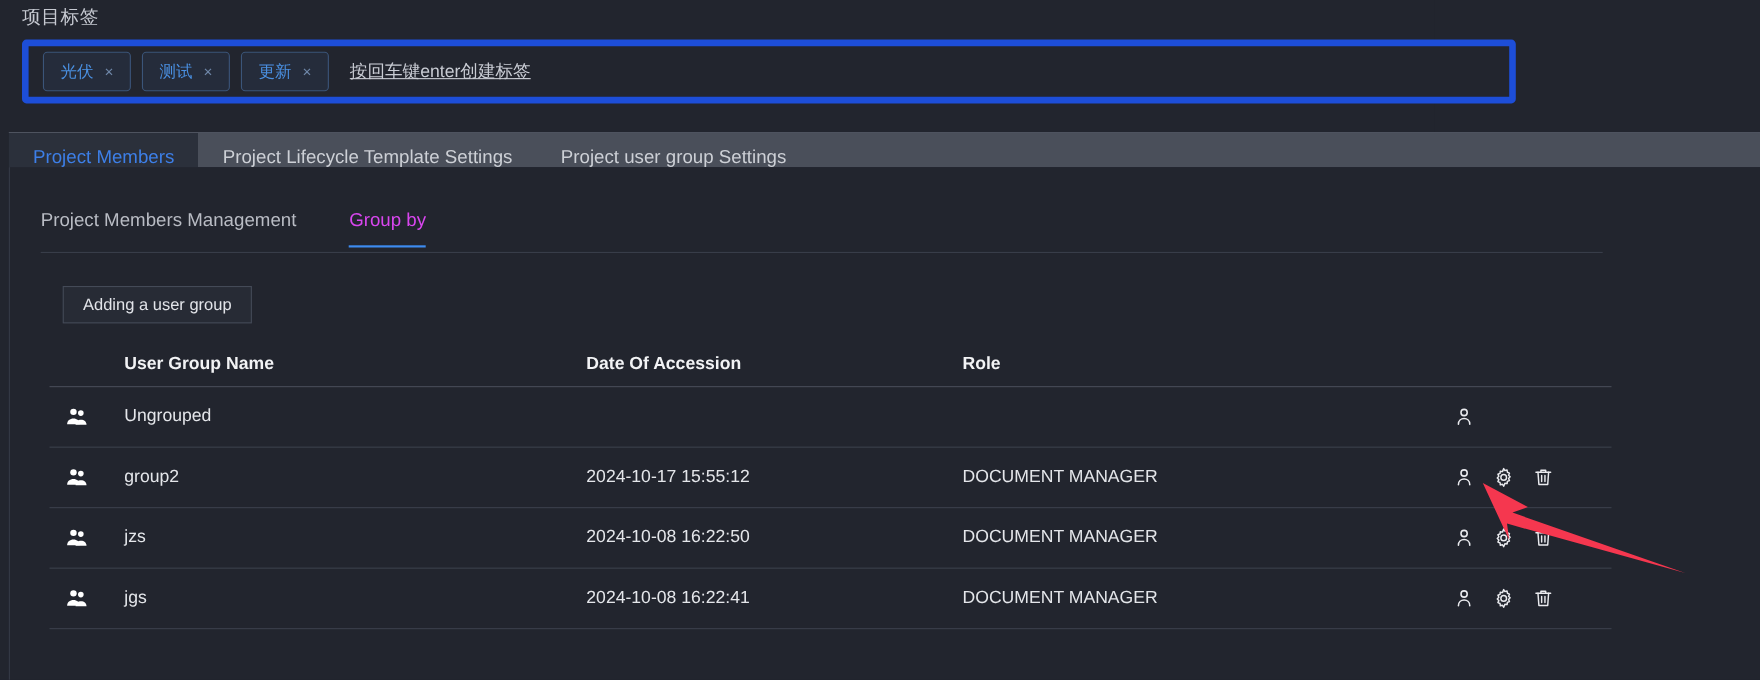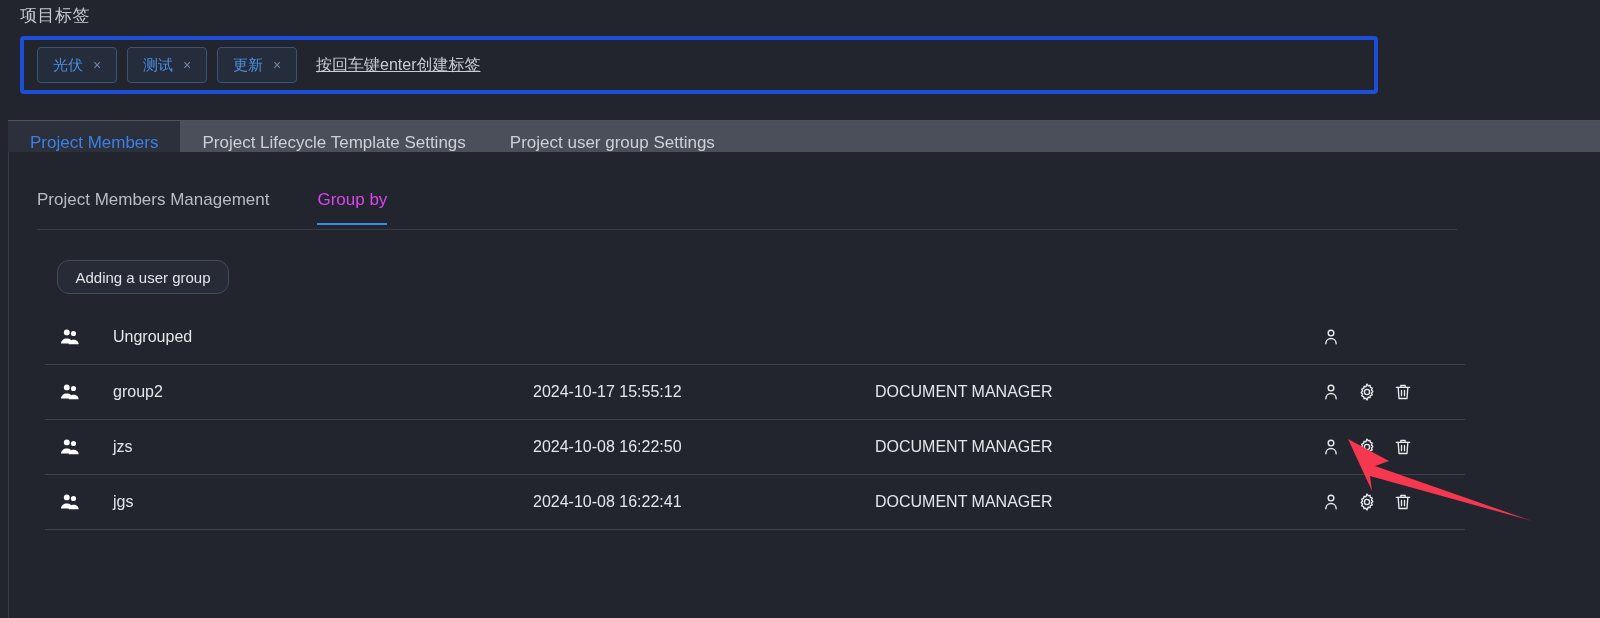--- a/index.html
+++ b/index.html
@@ -34,21 +34,21 @@
     color: #c6c9d1;
     letter-spacing: 0.5px;
   }
 
   .tag-input-box {
     position: absolute;
     left: 20px;
     top: 36px;
     width: 1358px;
     height: 58px;
-    border: 4px solid #1d4ed8;
+    border: 6px solid #1d4ed8;
     border-radius: 4px;
     background: #22252e;
     display: flex;
     align-items: center;
     padding-left: 13px;
   }
 
   .tag-chip {
     height: 36px;
     min-width: 80px;
@@ -173,21 +173,21 @@
 
   
   .add-btn {
     position: absolute;
     left: 48px;
     top: 108px;
     width: 172px;
     height: 34px;
     background: #272b35;
     border: 1px solid #444a57;
-    border-radius: 12px;
+    border-radius: 0;
     color: #e2e4e9;
     font-size: 15px;
     font-family: "Liberation Sans", sans-serif;
     cursor: pointer;
   }
 
   
   .table {
     position: absolute;
     left: 36px;
@@ -280,20 +280,27 @@
     </div>
     <div class="subtab active">
       <span>Group by</span>
     </div>
   </div>
 
   <button class="add-btn">Adding a user group</button>
 
   <div class="table">
 
+    <div class="trow header">
+      <div class="c-icon"></div>
+      <div class="c-name">User Group Name</div>
+      <div class="c-date">Date Of Accession</div>
+      <div class="c-role">Role</div>
+      <div class="c-act"></div>
+    </div>
 
     <div class="trow">
       <div class="c-icon">
         <svg class="group-ico" viewBox="0 0 24 24" fill="#ffffff">
           <circle cx="8.5" cy="7" r="3.2"></circle>
           <path d="M2.2 19.2c0-3.4 2.8-5.6 6.3-5.6s6.3 2.2 6.3 5.6z"></path>
           <circle cx="15.8" cy="8.2" r="2.8"></circle>
           <path d="M10.6 19.8c0-3 2.4-4.9 5.4-4.9s5.4 1.9 5.4 4.9z"></path>
         </svg>
       </div>

